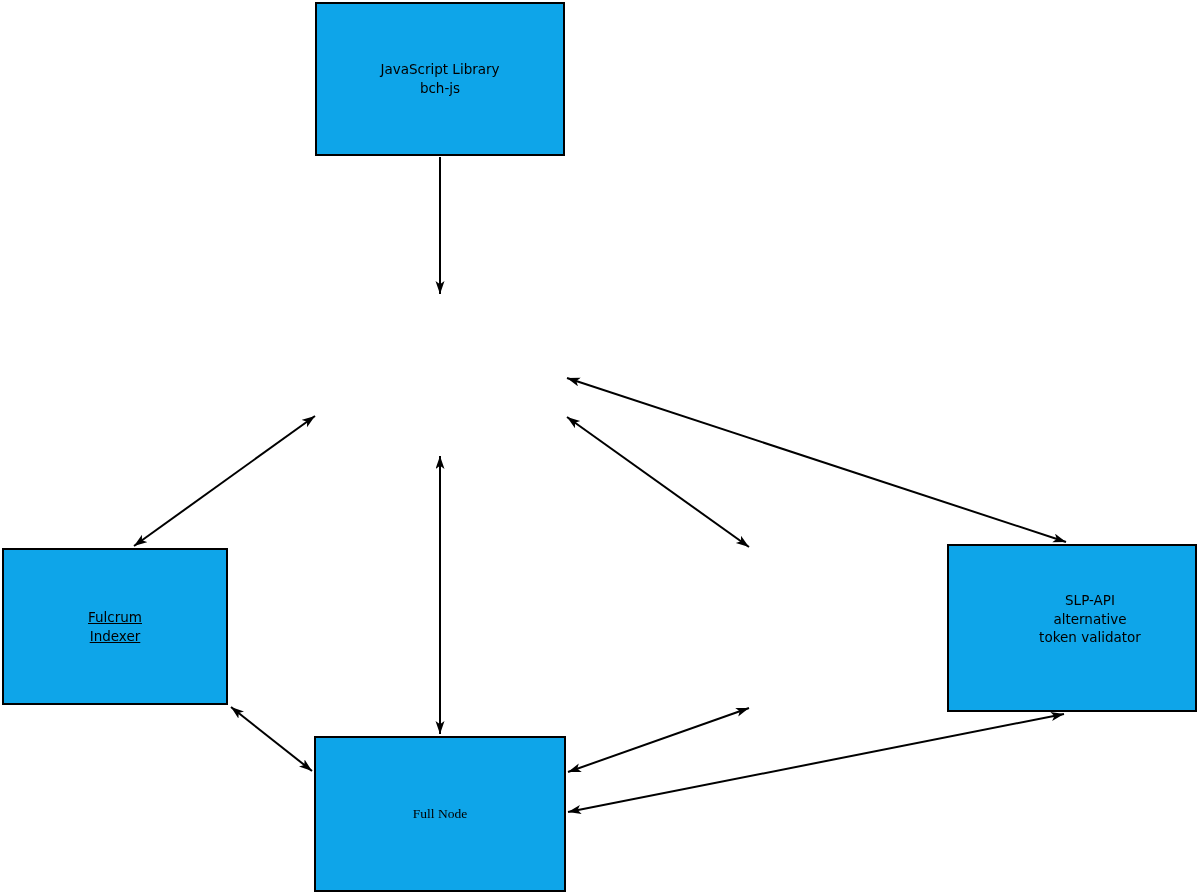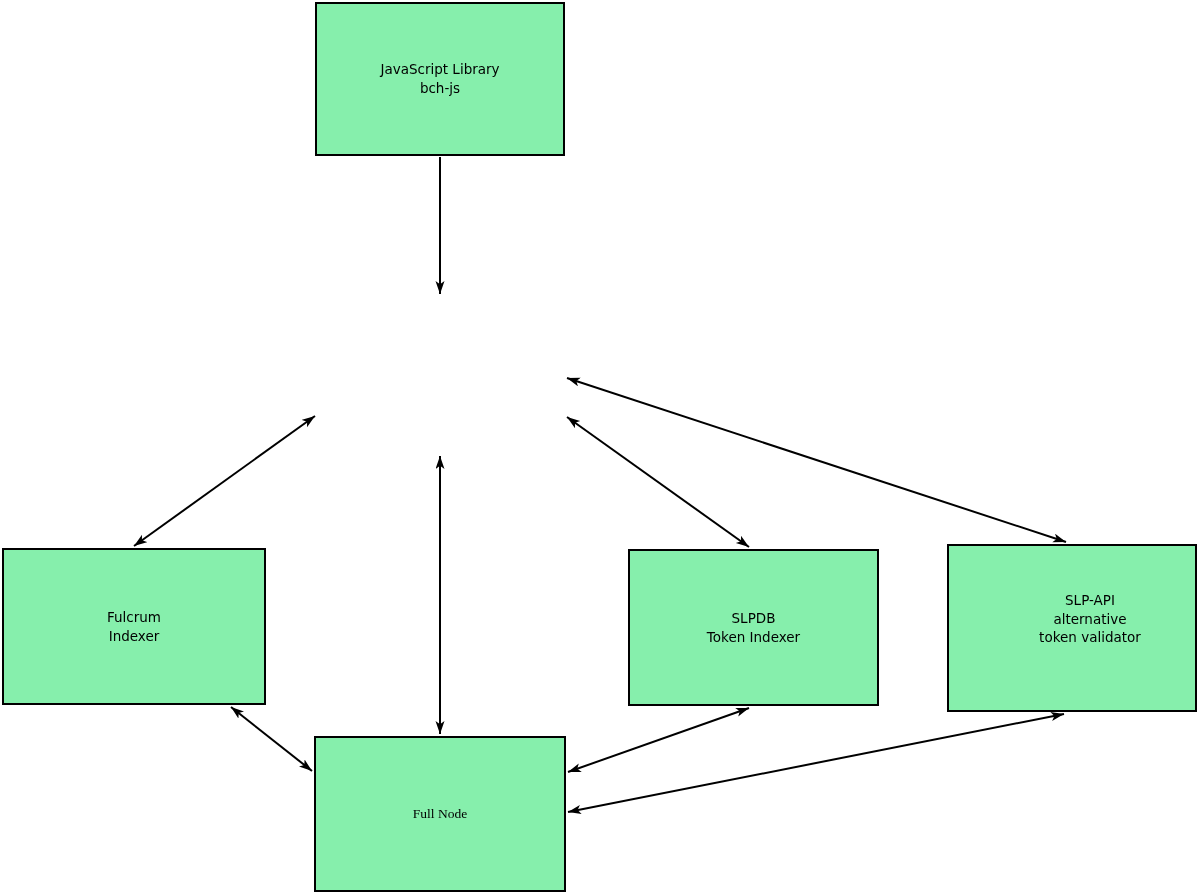--- a/index.html
+++ b/index.html
@@ -20,21 +20,21 @@
     left: 0;
     top: 0;
     width: 1200px;
     height: 895px;
     display: block;
   }
   .node {
     position: absolute;
     box-sizing: border-box;
     border: 2px solid #000000;
-    background: #86efac;
+    background: #0ea5e9;
     display: flex;
     align-items: center;
     justify-content: center;
   }
   .node .label {
     white-space: pre-line;
     text-align: center;
     font-size: 13.5px;
     line-height: 1.4;
     color: #000000;
@@ -67,29 +67,25 @@
       <line x1="749" y1="708" x2="568" y2="772" stroke="#000000" stroke-width="2" marker-end="url(#ah-end)" marker-start="url(#ah-start)"></line>
       <line x1="1064" y1="714" x2="568" y2="812" stroke="#000000" stroke-width="2" marker-end="url(#ah-end)" marker-start="url(#ah-start)"></line>
     </svg>
 
   <div class="node" style="left: 315px; top: 2px; width: 250px; height: 154px;">
     <div class="label">JavaScript Library
 bch-js</div>
   </div>
 
 
-  <div class="node" style="left: 2px; top: 548px; width: 264px; height: 157px;">
+  <div class="node" style="left: 2px; top: 548px; width: 226px; height: 157px; text-decoration: underline;">
     <div class="label">Fulcrum
 Indexer</div>
   </div>
 
-  <div class="node" style="left: 628px; top: 549px; width: 251px; height: 157px;">
-    <div class="label">SLPDB
-Token Indexer</div>
-  </div>
 
   <div class="node label-raised" style="left: 947px; top: 544px; width: 250px; height: 168px; padding-left: 36px;">
     <div class="label">SLP-API
 alternative
 token validator</div>
   </div>
 
   <div class="node" style="left: 314px; top: 736px; width: 252px; height: 156px; font-family: Liberation Serif, serif;">
     <div class="label">Full Node</div>
   </div>

